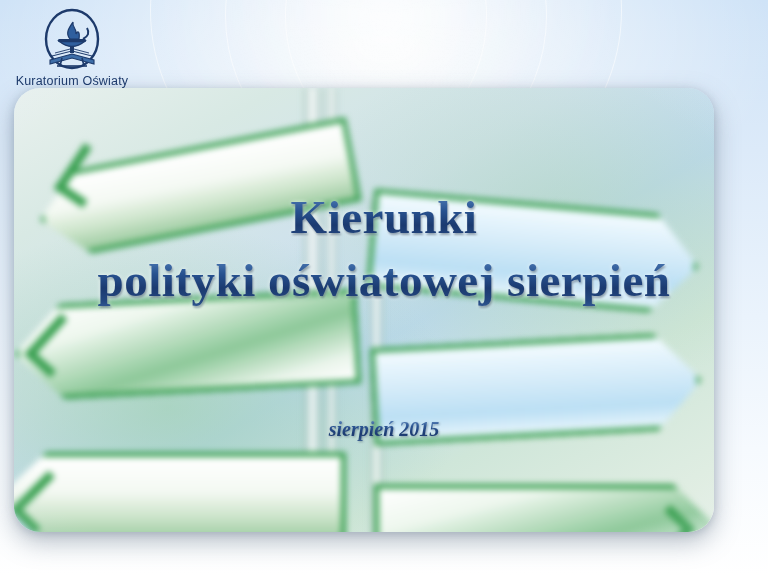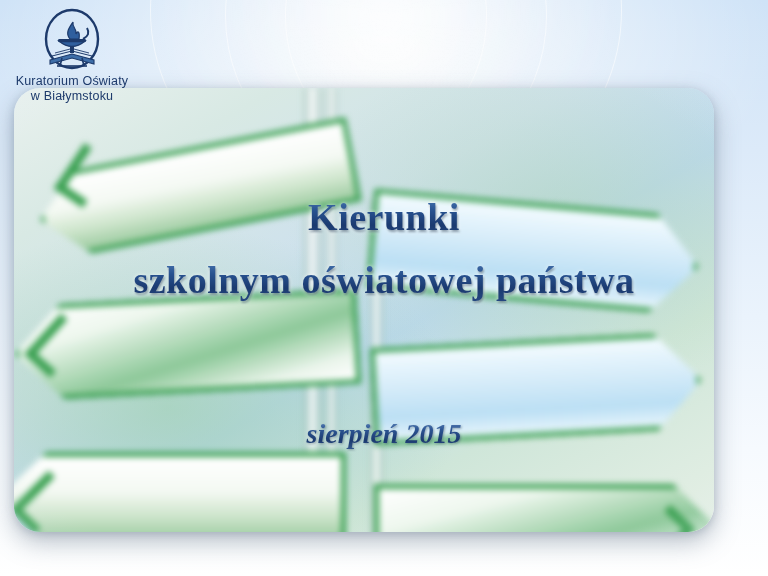--- a/index.html
+++ b/index.html
@@ -122,21 +122,21 @@
     position: absolute;
     left: 0;
     top: 186px;
     width: 768px;
     text-align: center;
     pointer-events: none;
   }
   .ttl {
     font-family: "Liberation Serif", "DejaVu Serif", serif;
     font-weight: bold;
-    font-size: 38px;
+    font-size: 47px;
     line-height: 63px;
     letter-spacing: 0.5px;
     background: linear-gradient(to bottom,
         #8fb0d6 0%,
         #4d7ab4 16%,
         #27518f 40%,
         #1b3a70 62%,
         #24477f 82%,
         #3a63a0 100%);
     -webkit-background-clip: text;
@@ -149,21 +149,21 @@
   }
   #subtitle {
     position: absolute;
     left: 0;
     top: 418px;
     width: 768px;
     text-align: center;
     font-family: "Liberation Serif", "DejaVu Serif", serif;
     font-weight: bold;
     font-style: italic;
-    font-size: 28px;
+    font-size: 20px;
     background: linear-gradient(to bottom, #6f97c8 0%, #2d5694 35%, #1b3a70 70%, #33598e 100%);
     -webkit-background-clip: text;
     background-clip: text;
     color: transparent;
     -webkit-text-fill-color: transparent;
     filter: drop-shadow(1px 1.4px 1px rgba(70,90,110,0.50));
     pointer-events: none;
   }
 </style>
 </head>
@@ -223,24 +223,23 @@
       <rect x="29" y="31" width="28" height="3.2" rx="1.4" fill="#1d3a6b"></rect>
 
       <path d="M54 31 Q62 27 58 20" fill="none" stroke="#1d3a6b" stroke-width="2"></path>
 
       <path d="M41 31 C36 25 40 20 44 14 C43 20 48 20 47 26 C49 22 51 24 50 31 Z" fill="#2f5f9e" stroke="#1d3a6b" stroke-width="1.2"></path>
 
       <rect x="41" y="38" width="4" height="7" fill="#1d3a6b"></rect>
     </svg>
     <div id="logo-text">
       <span>Kuratorium Oświaty</span>
-      <span class="l2">w Białymstoku</span>
     </div>
   </div>
 
   <div id="title-block">
     <div class="ttl">Kierunki</div>
-    <div class="ttl">szkolnym oświatowej państwa</div>
+    <div class="ttl">polityki oświatowej sierpień</div>
   </div>
 
   <div id="subtitle">sierpień 2015</div>
 
 </div>
 
 </body></html>

